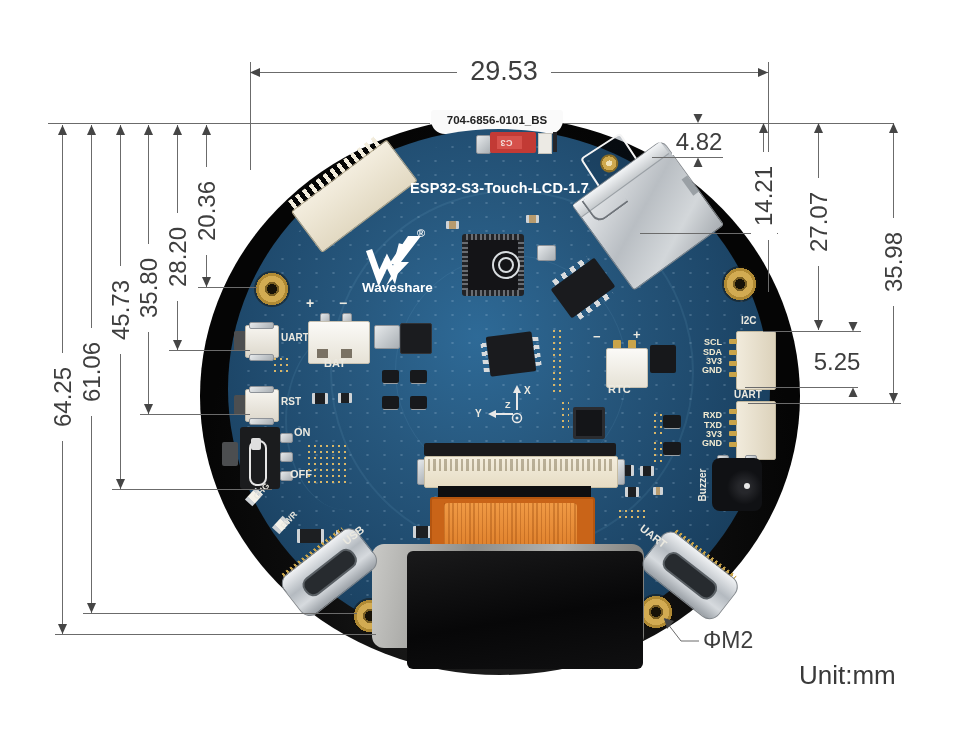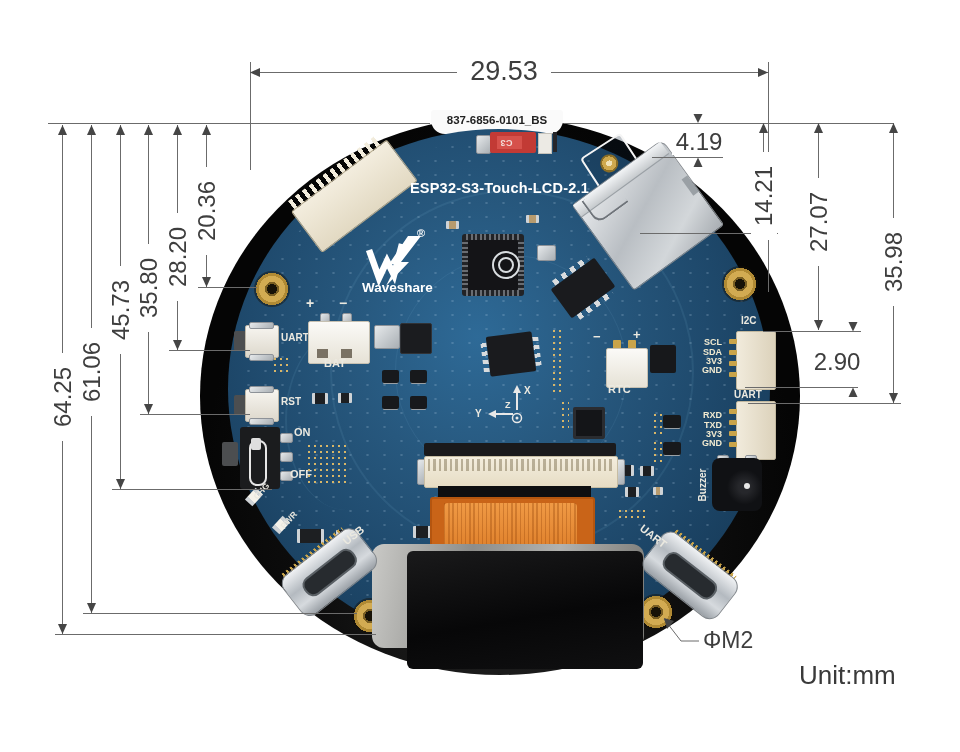--- a/index.html
+++ b/index.html
@@ -32,21 +32,21 @@
 </style>
 </head>
 <body>
 
 <div id="stage">
 
   <div class="abs" style="left:200px;top:117px;width:600px;height:558px;border-radius:50%;
               background:radial-gradient(ellipse at 50% 78%,#262626 0%,#0e0e0e 42%,#050505 72%);"></div>
 
   <div class="abs" style="left:431px;top:110px;width:132px;height:24px;background:#fafafa;border-radius:3px 3px 14px 14px;"></div>
-  <div class="abs" style="left:431px;top:114px;width:132px;text-align:center;font:600 11.5px 'Liberation Sans',sans-serif;color:#222;">837-6856-0101_BS</div>
+  <div class="abs" style="left:431px;top:114px;width:132px;text-align:center;font:600 11.5px 'Liberation Sans',sans-serif;color:#222;">704-6856-0101_BS</div>
 
   <div class="abs" style="left:228px;top:129px;width:542px;height:520px;border-radius:50%;
               background:radial-gradient(ellipse at 46% 40%,#2e6a97 0%,#27587e 30%,#1f4a6d 55%,#183d5c 78%,#143350 100%);"></div>
   <div class="abs" style="left:240px;top:140px;width:520px;height:500px;border-radius:50%;
               background-image:radial-gradient(circle,rgba(190,215,235,.22) 1px,rgba(0,0,0,0) 1.3px);background-size:17px 14px;"></div>
   <div class="abs" style="left:330px;top:190px;width:360px;height:360px;border:2px solid rgba(140,200,230,.10);border-radius:50%;"></div>
   <div class="abs" style="left:395px;top:255px;width:230px;height:230px;border:1.5px solid rgba(140,200,230,.09);border-radius:50%;"></div>
   <div class="abs" style="left:285px;top:330px;width:120px;height:180px;border-left:2px solid rgba(140,200,230,.10);border-radius:50%;"></div>
 
   <div class="sil" style="left:476px;top:135px;width:13px;height:17px;"></div>
@@ -67,21 +67,21 @@
   </div>
 
   <div class="abs" style="left:592px;top:162px;width:112px;height:106px;transform:rotate(-36deg);">
     <div class="abs" style="left:0;top:0;width:110px;height:104px;border-radius:4px 8px 4px 4px;border:1px solid #878c91;
          background:linear-gradient(155deg,#eceef0,#b9bec3 45%,#d3d7da 75%,#a8adb2);"></div>
     <div class="abs" style="left:1px;top:1px;width:108px;height:14px;background:linear-gradient(#f2f4f6,#c6cacd);border-bottom:1px solid #9aa0a5;"></div>
     <div class="abs" style="left:10px;top:3px;width:36px;height:26px;border-left:2.5px solid #6f747a;border-bottom:2.5px solid #6f747a;border-radius:0 0 0 10px;"></div>
     <div class="abs" style="left:104px;top:44px;width:7px;height:20px;background:#9aa0a5;"></div>
   </div>
 
-  <div class="bt" style="left:410px;top:181px;font-size:14.5px;color:#fff;letter-spacing:.2px;">ESP32-S3-Touch-LCD-2.1</div>
+  <div class="bt" style="left:410px;top:181px;font-size:14.5px;color:#fff;letter-spacing:.2px;">ESP32-S3-Touch-LCD-1.7</div>
   <svg style="left:364px;top:230px;" width="62" height="58" viewBox="0 0 62 58">
     <path d="M5,20 L15,48 L23,31 L30,45 L38,14" stroke="#fff" stroke-width="6.5" fill="none"></path>
     <polygon points="44,6 57,6 37,32 45,32 22,56 33,34 25,34" fill="#fff"></polygon>
   </svg>
   <div class="bt" style="left:417px;top:228px;font-size:11px;color:#fff;">®</div>
   <div class="bt" style="left:362px;top:281px;font-size:13.5px;color:#fff;">Waveshare</div>
 
   <div class="abs" style="left:462px;top:234px;width:62px;height:62px;background:#222326;border-radius:3px;">
     <div class="abs" style="left:4px;top:0;width:54px;height:6px;background:repeating-linear-gradient(90deg,#6a6d72 0 2px,#222326 2px 4.6px);"></div>
     <div class="abs" style="left:4px;top:56px;width:54px;height:6px;background:repeating-linear-gradient(90deg,#6a6d72 0 2px,#222326 2px 4.6px);"></div>
@@ -316,21 +316,21 @@
     </g>
   </svg>
 
   <div class="dim" style="left:457px;top:57px;width:94px;height:29px;font-size:27px;line-height:29px;">29.53</div>
   <div class="dim dimv" style="left:19px;top:384px;width:88px;height:26px;">64.25</div>
   <div class="dim dimv" style="left:48px;top:359px;width:88px;height:26px;">61.06</div>
   <div class="dim dimv" style="left:77px;top:297px;width:88px;height:26px;">45.73</div>
   <div class="dim dimv" style="left:105px;top:275px;width:88px;height:26px;">35.80</div>
   <div class="dim dimv" style="left:134px;top:244px;width:88px;height:26px;">28.20</div>
   <div class="dim dimv" style="left:163px;top:198px;width:88px;height:26px;">20.36</div>
-  <div class="dim" style="left:672px;top:129px;width:54px;height:26px;">4.19</div>
+  <div class="dim" style="left:672px;top:129px;width:54px;height:26px;">4.82</div>
   <div class="dim dimv" style="left:720px;top:183px;width:88px;height:26px;">14.21</div>
   <div class="dim dimv" style="left:775px;top:209px;width:88px;height:26px;">27.07</div>
   <div class="dim dimv" style="left:850px;top:249px;width:88px;height:26px;">35.98</div>
-  <div class="dim" style="left:806px;top:349px;width:62px;height:26px;">2.90</div>
+  <div class="dim" style="left:806px;top:349px;width:62px;height:26px;">5.25</div>
   <div class="dim" style="left:703px;top:627px;font-size:23px;background:none;">ΦM2</div>
   <div class="dim" style="left:799px;top:662px;font-size:26px;color:#3a3a3a;background:none;">Unit:mm</div>
 
 </div>
 
 </body></html>

